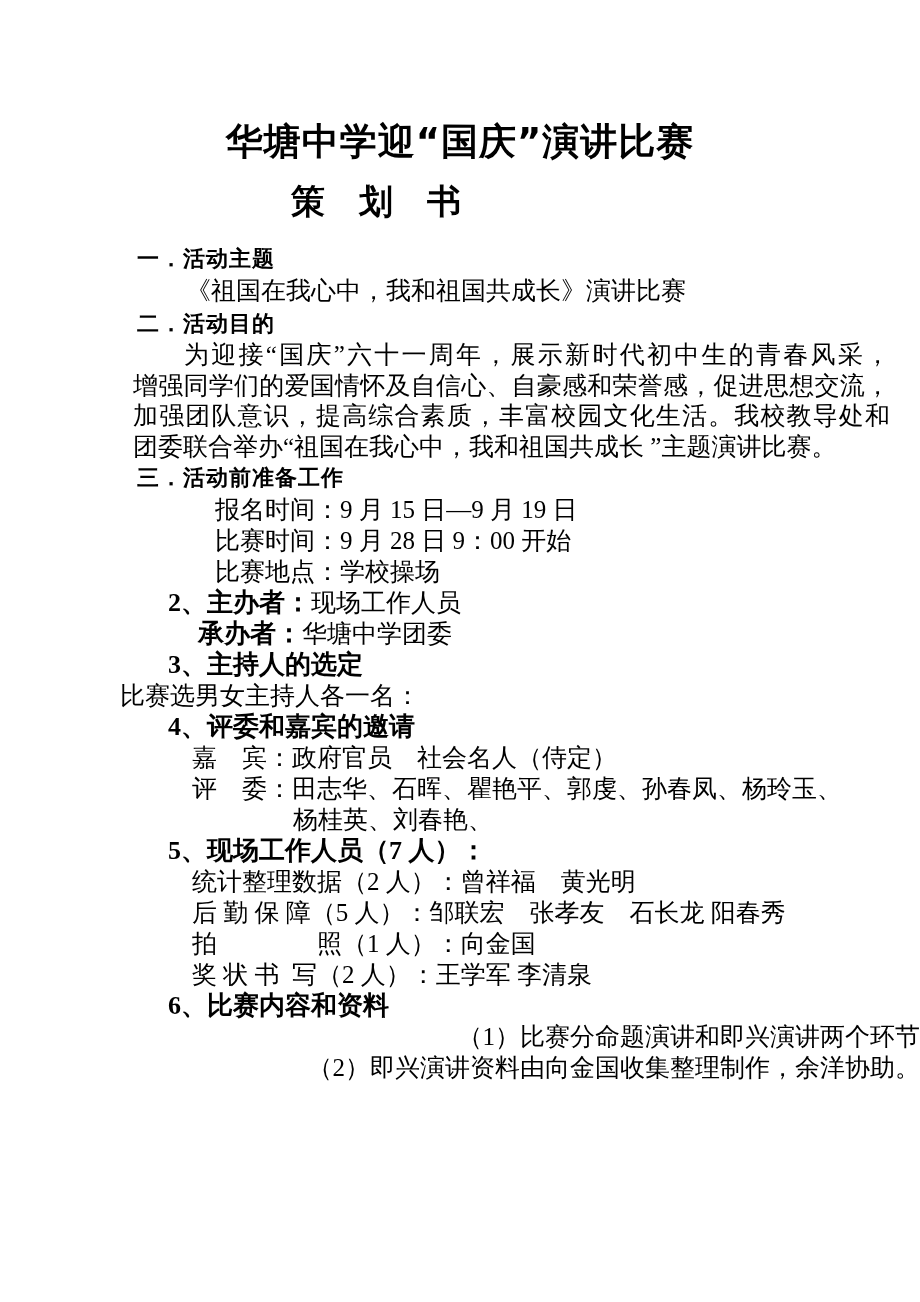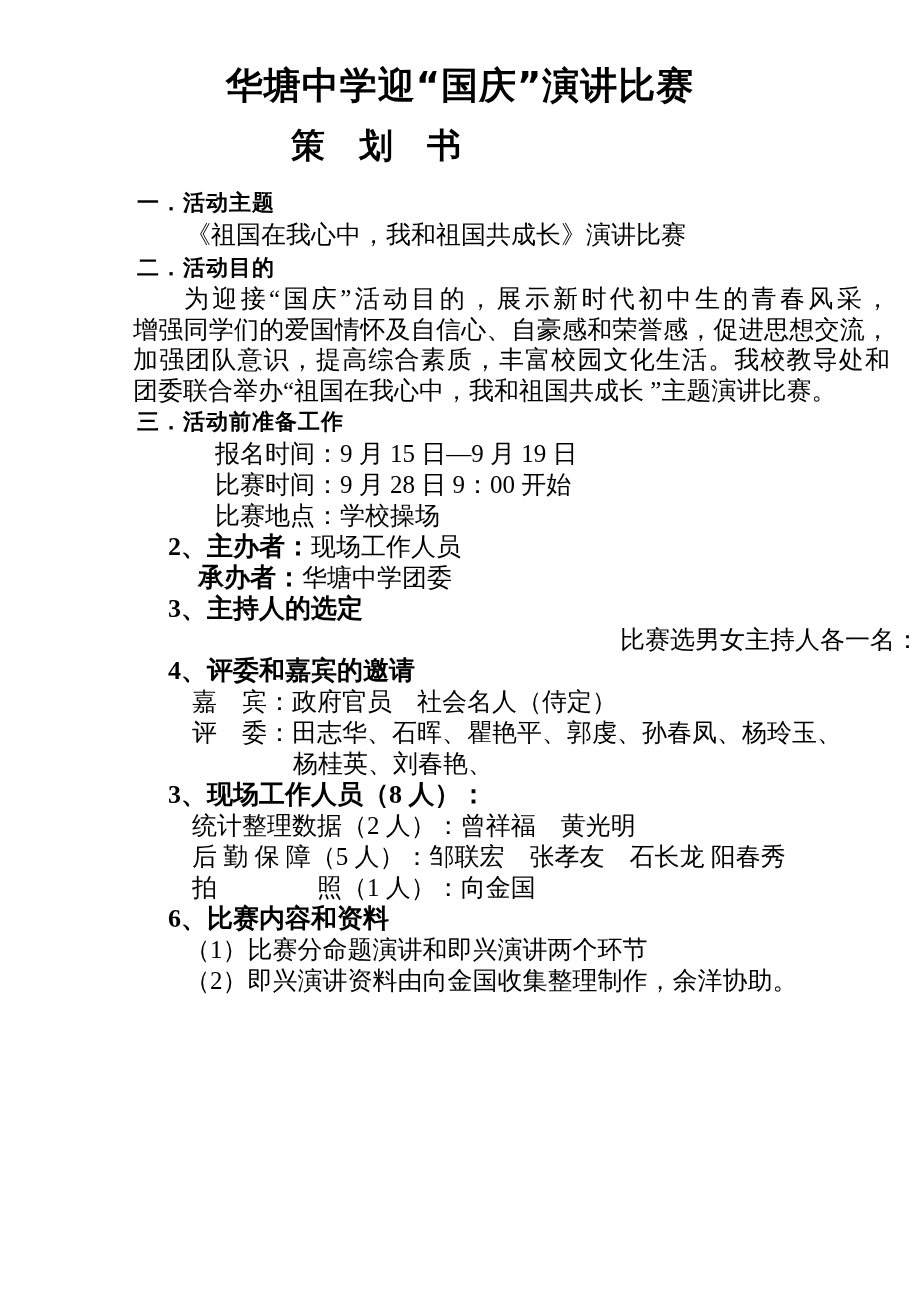--- a/index.html
+++ b/index.html
@@ -3,21 +3,21 @@
 <meta charset="utf-8">
 <style>
   html,body{margin:0;padding:0;background:#ffffff;}
   .page{
     position:relative;
     width:920px;height:1302px;
     background:#ffffff;color:#000000;
     font-family:"Liberation Serif","DejaVu Serif",serif;
     overflow:hidden;
     box-sizing:border-box;
-    padding-top:64px;
+    padding-top:120px;
   }
   .title1{
     text-align:center;
     font-family:"DejaVu Sans","Liberation Sans",sans-serif;
     font-weight:bold;font-size:37px;line-height:44px;
     letter-spacing:1px;
   }
   .title2{
     text-align:center;
     font-family:"DejaVu Sans","Liberation Sans",sans-serif;
@@ -37,41 +37,41 @@
   .b{font-weight:bold;font-size:26px;}
   .para{margin-left:133px;width:757px;}
   .pline{font-size:25px;line-height:30.5px;}
   .pj{text-align:justify;text-align-last:justify;}
   .pindent{text-indent:51px;}
   .ind-theme{margin-left:186px;line-height:32px;}
   .ind-sub1{margin-left:178px;}
   .ind-num{margin-left:168px;}
   .ind-report{margin-left:215px;}
   .ind-org2{margin-left:198px;}
-  .ind-host{margin-left:120px;text-align:right;}
+  .ind-host{margin-left:120px;}
   .ind-guest{margin-left:192px;}
   .ind-cont-judges{margin-left:293px;}
   .ind-staff{margin-left:192px;}
   .ind-cont-staff{margin-left:372px;}
-  .ind-paren{margin-left:185px;}
+  .ind-paren{margin-left:185px;text-align:right;}
 </style>
 </head>
 <body>
 
 <div class="page">
 
   <div class="title1">华塘中学迎“国庆”演讲比赛</div>
   <div class="title2">策　划　书</div>
 
   <div class="h-major mt-s1">一．活动主题</div>
   <div class="line ind-theme">《祖国在我心中，我和祖国共成长》演讲比赛</div>
 
   <div class="h-major">二．活动目的</div>
   <div class="para">
-    <div class="pline pj pindent">为迎接“国庆”活动目的，展示新时代初中生的青春风采，</div>
+    <div class="pline pj pindent">为迎接“国庆”六十一周年，展示新时代初中生的青春风采，</div>
     <div class="pline pj">增强同学们的爱国情怀及自信心、自豪感和荣誉感，促进思想交流，</div>
     <div class="pline pj">加强团队意识，提高综合素质，丰富校园文化生活。我校教导处和</div>
     <div class="pline">团委联合举办“祖国在我心中，我和祖国共成长 ”主题演讲比赛。</div>
   </div>
 
   <div class="h-major h3">三．活动前准备工作</div>
 
   <div class="line ind-report">报名时间：9 月 15 日—9 月 19 日</div>
   <div class="line ind-report">比赛时间：9 月 28 日 9：00 开始</div>
   <div class="line ind-report">比赛地点：学校操场</div>
@@ -80,22 +80,23 @@
   <div class="line ind-org2"><span class="b">承办者：</span><span>华塘中学团委</span></div>
 
   <div class="line h-sub ind-num">3、主持人的选定</div>
   <div class="line ind-host">比赛选男女主持人各一名：</div>
 
   <div class="line h-sub ind-num">4、评委和嘉宾的邀请</div>
   <div class="line ind-guest">嘉　宾：政府官员　社会名人（侍定）</div>
   <div class="line ind-guest">评　委：田志华、石晖、瞿艳平、郭虔、孙春凤、杨玲玉、</div>
   <div class="line ind-cont-judges">杨桂英、刘春艳、</div>
 
-  <div class="line h-sub ind-num">3、现场工作人员（8 人）：</div>
+  <div class="line h-sub ind-num">5、现场工作人员（7 人）：</div>
   <div class="line ind-staff">统计整理数据（2 人）：曾祥福　黄光明</div>
   <div class="line ind-staff">后 勤 保 障（5 人）：邹联宏　张孝友　石长龙 阳春秀</div>
   <div class="line ind-staff">拍　　　　照（1 人）：向金国</div>
+  <div class="line ind-staff">奖 状 书  写（2 人）：王学军 李清泉</div>
 
   <div class="line h-sub ind-num">6、比赛内容和资料</div>
   <div class="line ind-paren">（1）比赛分命题演讲和即兴演讲两个环节</div>
   <div class="line ind-paren">（2）即兴演讲资料由向金国收集整理制作，余洋协助。</div>
 
 </div>
 
 </body></html>

